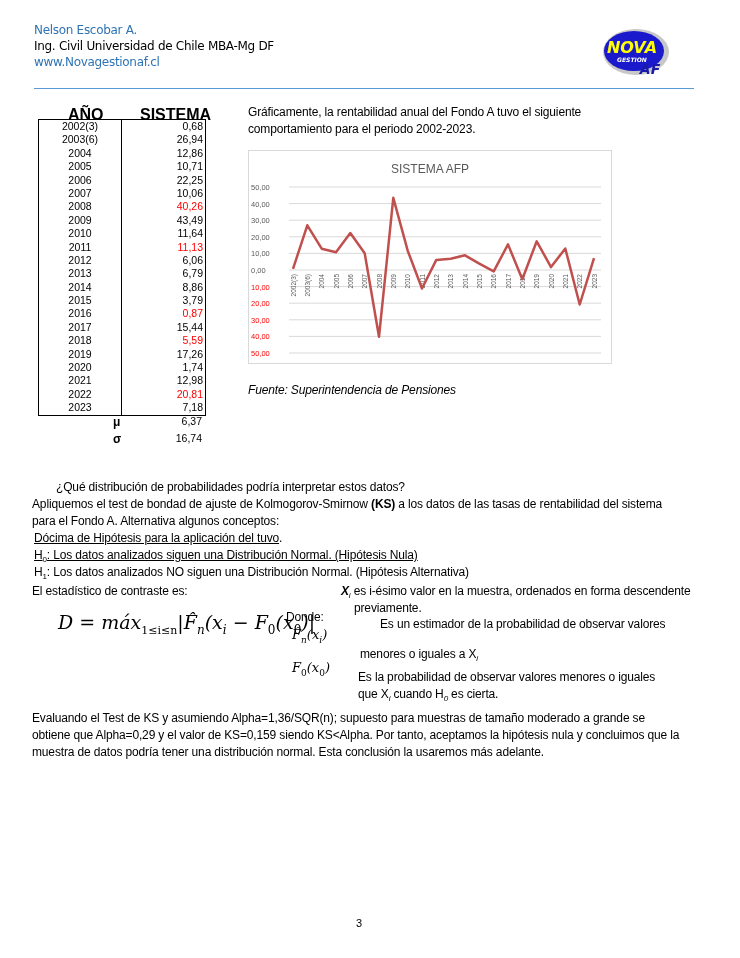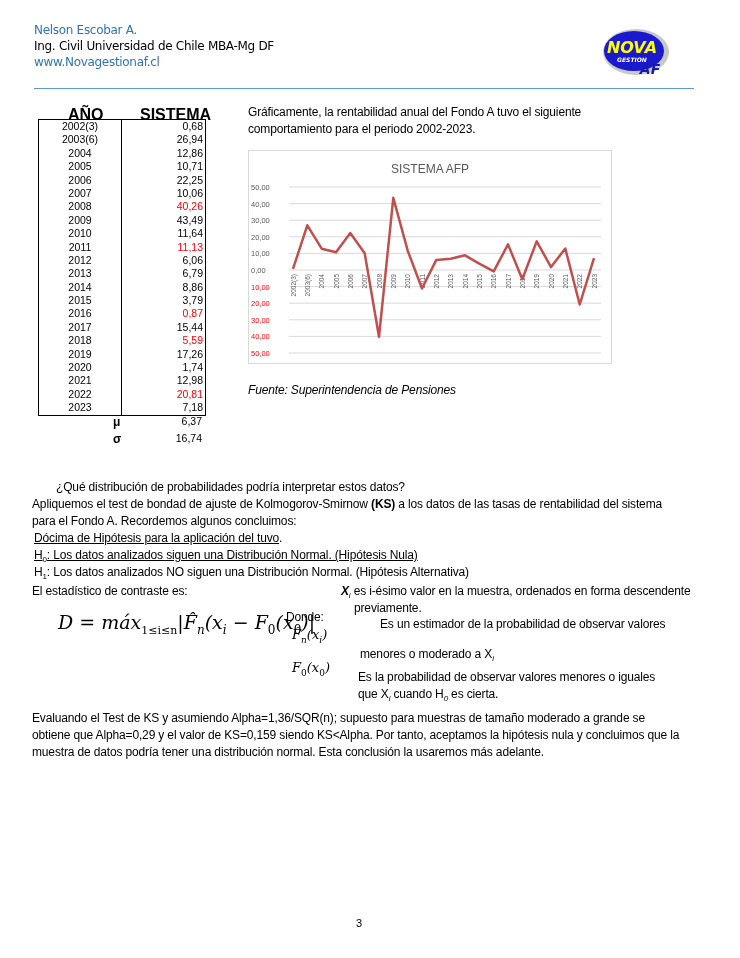--- a/index.html
+++ b/index.html
@@ -200,21 +200,21 @@
       <polyline points="44.0,117.9 58.3,74.3 72.7,97.7 87.0,101.2 101.3,82.1 115.7,102.3 130.0,185.8 144.3,46.8 158.7,99.7 173.0,137.5 187.3,108.9 201.7,107.7 216.0,104.3 230.3,112.7 244.7,120.4 259.0,93.4 273.3,128.3 287.7,90.3 302.0,116.1 316.3,97.5 330.7,153.5 345.0,107.1" fill="none" stroke="#c0504d" stroke-width="2.5" stroke-linejoin="round"></polyline>
     </svg>
 </div>
 
 <div class="abs p ital" style="left:248px; top:364px;">Fuente: Superintendencia de Pensiones</div>
 
 <div class="abs p" style="left:32px; top:479px;margin-left:24px;">¿Qué distribución de probabilidades podría interpretar estos datos?</div>
 <div class="abs p" style="left:32px; top:496px;">
   <span>Apliquemos el test de bondad de ajuste de Kolmogorov-Smirnow </span><b>(KS)</b><span> a los datos de las tasas de rentabilidad del sistema</span>
 </div>
-<div class="abs p" style="left:32px; top:513px;">para el Fondo A. Recordemos algunos concluimos:</div>
+<div class="abs p" style="left:32px; top:513px;">para el Fondo A. Alternativa algunos conceptos:</div>
 <div class="abs p" style="left:34px; top:530px;">
   <u>Dócima de Hipótesis para la aplicación del tuvo</u><span>.</span>
 </div>
 <div class="abs p" style="left:34px; top:547px;text-decoration:underline;">
   <span>H</span><sub style="font-size:8px;">0</sub><span>: Los datos analizados siguen una Distribución Normal. (Hipótesis Nula)</span>
 </div>
 <div class="abs p" style="left:34px; top:564px;">
   <span>H</span><sub style="font-size:8px;">1</sub><span>: Los datos analizados NO siguen una Distribución Normal. (Hipótesis Alternativa)</span>
 </div>
 
@@ -225,21 +225,21 @@
 </div>
 <div class="abs p" style="left:354px; top:600px;">previamente.</div>
 
 <div class="abs math" style="left:58px; top:611px; font-size:19px; white-space:nowrap;">
   D = máx<sub style="font-size:11px; font-style:normal;">1≤i≤n</sub><span style="font-style:normal;">|</span>F̂<sub style="font-size:12px;">n</sub>(x<sub style="font-size:12px;">i</sub> − F<sub style="font-size:12px; font-style:normal;">0</sub>(x<sub style="font-size:12px; font-style:normal;">0</sub>)<span style="font-style:normal;">|</span>
 </div>
 
 <div class="abs math" style="left:292px; top:627px; font-size:13px;">F̂<sub style="font-size:9px;">n</sub>(x<sub style="font-size:9px;">i</sub>)</div>
 <div class="abs p" style="left:360px; top:616px;margin-left:20px;">Es un estimador de la probabilidad de observar valores</div>
 <div class="abs p" style="left:360px; top:646px;">
-  <span>menores o moderado a X</span><sub class="ital" style="font-size:8px;">i</sub>
+  <span>menores o iguales a X</span><sub class="ital" style="font-size:8px;">i</sub>
 </div>
 
 <div class="abs math" style="left:292px; top:660px; font-size:13px;">F<sub style="font-size:9px; font-style:normal;">0</sub>(x<sub style="font-size:9px; font-style:normal;">0</sub>)</div>
 <div class="abs p" style="left:358px; top:669px;">Es la probabilidad de observar valores menores o iguales</div>
 <div class="abs p" style="left:358px; top:686px;text-align:center;">
   <span>que X</span><sub class="ital" style="font-size:8px;">i</sub><span> cuando H</span><sub class="ital" style="font-size:8px;">0</sub><span> es cierta.</span>
 </div>
 
 <div class="abs p" style="left:32px; top:710px;">Evaluando el Test de KS y asumiendo Alpha=1,36/SQR(n); supuesto para muestras de tamaño moderado a grande se</div>
 <div class="abs p" style="left:32px; top:727px;">obtiene que Alpha=0,29 y el valor de KS=0,159 siendo KS&lt;Alpha. Por tanto, aceptamos la hipótesis nula y concluimos que la</div>

